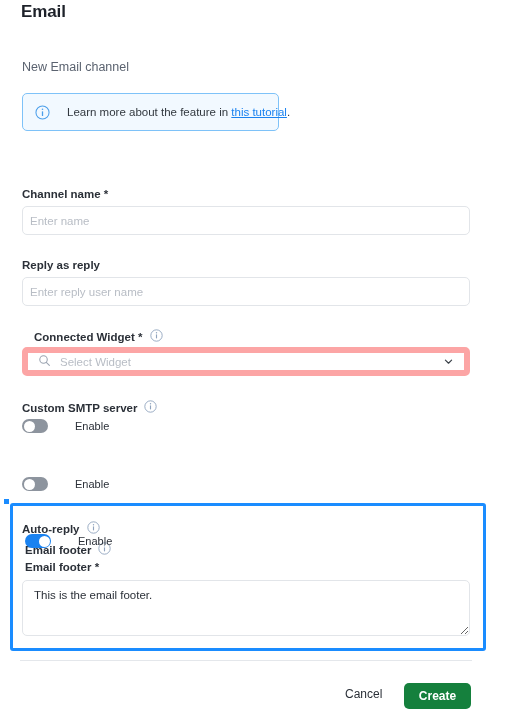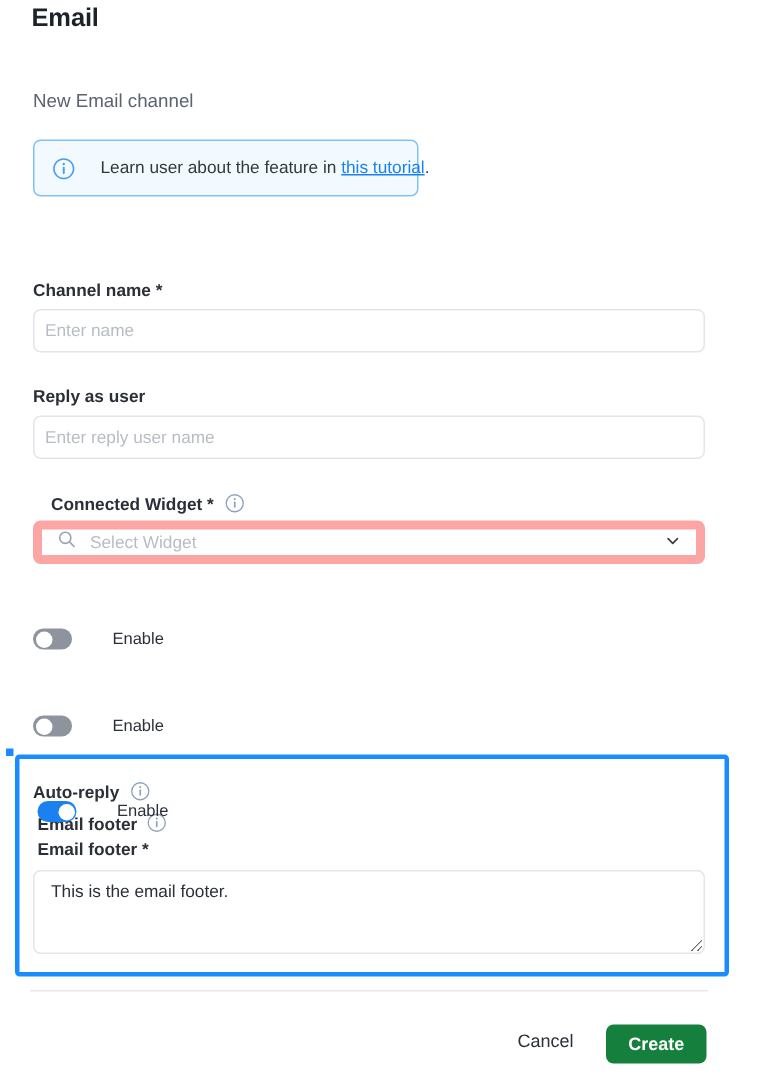--- a/index.html
+++ b/index.html
@@ -236,30 +236,30 @@
   <div class="subtitle">New Email channel</div>
 
   <div class="info-banner">
     <span class="circle-i">
       <svg width="15" height="15" viewBox="0 0 16 16">
         <circle cx="8" cy="8" r="7" fill="none" stroke="#4a9eea" stroke-width="1.1"></circle>
         <circle cx="8" cy="4.6" r="0.85" fill="#4a9eea"></circle>
         <rect x="7.3" y="6.6" width="1.4" height="5.1" rx="0.6" fill="#4a9eea"></rect>
       </svg>
     </span>
-    <span class="info-banner-text"><span>Learn user about the feature in </span><a href="#">this tutorial</a><span>.</span></span>
+    <span class="info-banner-text"><span>Learn more about the feature in </span><a href="#">this tutorial</a><span>.</span></span>
   </div>
 
   <div class="field-label" style="left:22px; top:188px;">
     <span>Channel name *</span>
   </div>
   <input class="text-input" style="top: 206px;" type="text" placeholder="Enter name">
 
   <div class="field-label" style="left:22px; top:259px;">
-    <span>Reply as user</span>
+    <span>Reply as reply</span>
   </div>
   <input class="text-input" style="top: 277px;" type="text" placeholder="Enter reply user name">
 
   <div class="field-label" style="left:22px; top:329px;margin-left:12px;">
     <span>Connected Widget *</span>
     <span>
       <svg width="13" height="13" viewBox="0 0 16 16">
         <circle cx="8" cy="8" r="7" fill="none" stroke="#8fa3bd" stroke-width="1.1"></circle>
         <circle cx="8" cy="4.6" r="0.85" fill="#8fa3bd"></circle>
         <rect x="7.3" y="6.6" width="1.4" height="5.1" rx="0.6" fill="#8fa3bd"></rect>
@@ -274,20 +274,30 @@
       </svg>
     </span>
     <span class="sel-text">Select Widget</span>
     <span class="chev">
       <svg width="11" height="11" viewBox="0 0 16 16">
         <polyline points="3.5,6 8,10.5 12.5,6" fill="none" stroke="#3a4048" stroke-width="1.7" stroke-linecap="round" stroke-linejoin="round"></polyline>
       </svg>
     </span>
   </div>
 
+  <div class="field-label" style="left:22px; top:400px;">
+    <span>Custom SMTP server</span>
+    <span>
+      <svg width="13" height="13" viewBox="0 0 16 16">
+        <circle cx="8" cy="8" r="7" fill="none" stroke="#8fa3bd" stroke-width="1.1"></circle>
+        <circle cx="8" cy="4.6" r="0.85" fill="#8fa3bd"></circle>
+        <rect x="7.3" y="6.6" width="1.4" height="5.1" rx="0.6" fill="#8fa3bd"></rect>
+      </svg>
+    </span>
+  </div>
   <div class="toggle-row" style="left:22px; top:419px;">
     <span class="switch">
         <span class="knob"></span>
       </span>
     <span class="toggle-label">Enable</span>
   </div>
 
   <div class="field-label" style="left:22px; top:481px;margin-top:40px;">
     <span>Auto-reply</span>
     <span>

